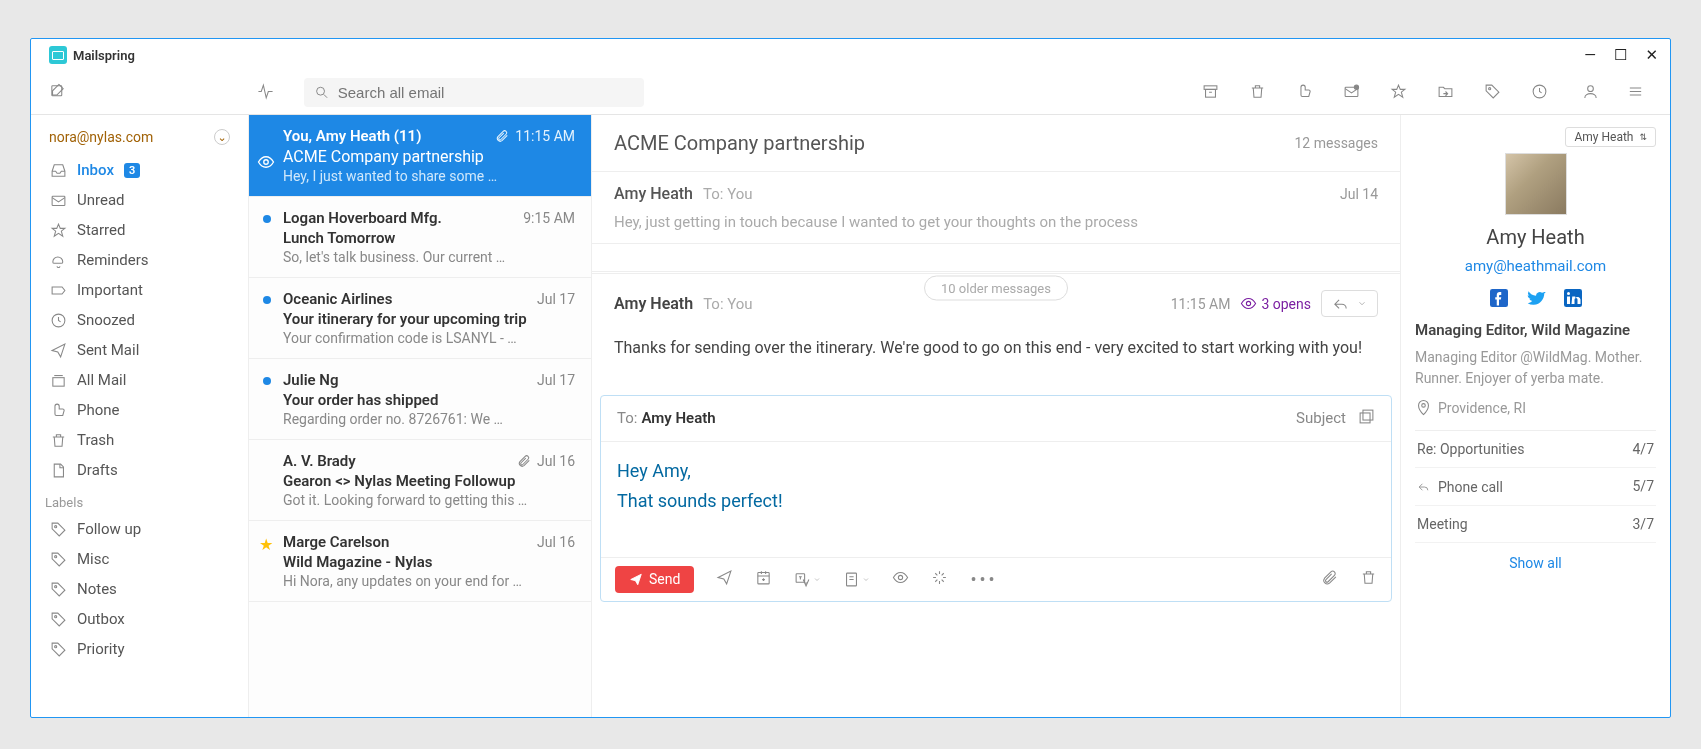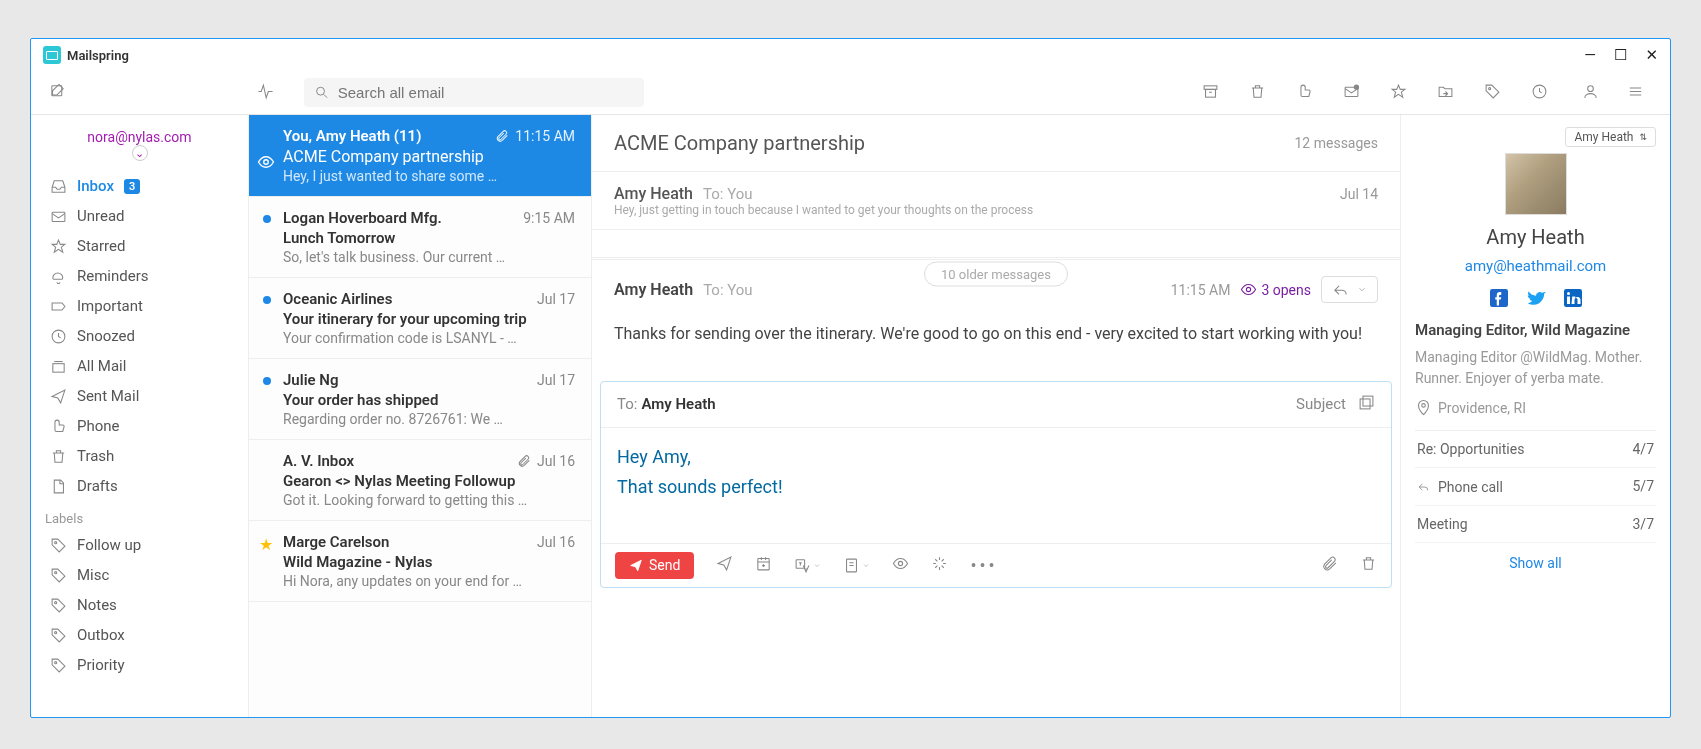--- a/index.html
+++ b/index.html
@@ -1,35 +1,35 @@
 <!DOCTYPE html>
 <html><head>
 <meta charset="utf-8">
 <style>
 * { box-sizing: border-box; margin: 0; padding: 0; }
 body { font-family: -apple-system, BlinkMacSystemFont, "Segoe UI", Roboto, sans-serif; background: #e8e8e8; padding: 38px 30px 0 30px; font-size: 14px; color: #333; }
 .window { background: #fff; border: 1px solid #2196f3; border-radius: 2px; height: 680px; overflow: hidden; display: flex; flex-direction: column; }
-.titlebar { display: flex; align-items: center; justify-content: space-between; padding: 0 12px; height: 32px; }
+.titlebar { display: flex; align-items: center; justify-content: space-between; padding: 0 12px; height: 32px; margin-left: 6px; }
 .titlebar .left { display: flex; align-items: center; gap: 6px; }
 .titlebar .logo { width: 18px; height: 18px; background: #2dc8d6; border-radius: 3px; display: flex; align-items: center; justify-content: center; }
 .titlebar .logo::after { content: ""; width: 10px; height: 7px; border: 1.5px solid #fff; border-radius: 1px; }
 .titlebar .title { font-size: 13px; font-weight: 600; }
 .winctrl { display: flex; gap: 18px; align-items: center; color: #222; }
 .winctrl span { cursor: pointer; font-size: 15px; }
 .toolbar { display: flex; align-items: center; border-bottom: 1px solid #e5e5e5; height: 44px; }
 .toolbar .section-left { width: 218px; display: flex; align-items: center; padding-left: 18px; gap: 18px; color: #888; }
 .toolbar .section-mid { flex: 1; display: flex; align-items: center; padding: 0 8px; gap: 24px; }
 .search { flex: 0 0 340px; display: flex; align-items: center; background: #f5f5f5; border-radius: 4px; padding: 6px 10px; color: #888; gap: 8px; }
 .search input { border: none; background: transparent; outline: none; font-size: 15px; width: 100%; color: #555; }
 .toolbar-icons { display: flex; gap: 30px; margin-left: auto; margin-right: 10px; color: #888; align-items: center; }
 .toolbar-right { display: flex; gap: 28px; margin-right: 18px; color: #888; align-items: center; }
 .icon { width: 17px; height: 17px; display: inline-block; fill: none; stroke: currentColor; stroke-width: 1.5; color: #888; }
 .main { display: flex; flex: 1; overflow: hidden; }
 .sidebar { width: 218px; border-right: 1px solid #eee; padding: 10px 0; overflow-y: auto; }
-.account { display: flex; align-items: center; justify-content: space-between; padding: 4px 18px 10px 18px; color: #a21caf; font-size: 14px; flex-direction: column; }
+.account { display: flex; align-items: center; justify-content: space-between; padding: 4px 18px 10px 18px; color: #a16207; font-size: 14px; }
 .account .chev { font-size: 11px; border: 1px solid #ccc; border-radius: 50%; width: 16px; height: 16px; display: flex; align-items: center; justify-content: center; }
 .nav-item { display: flex; align-items: center; gap: 10px; padding: 6px 18px; color: #555; cursor: pointer; font-size: 15px; }
 .nav-item.active { color: #1e88e5; font-weight: 500; }
 .nav-item .ico { width: 18px; display: flex; justify-content: center; color: #888; }
 .nav-item.active .ico { color: #1e88e5; }
 .badge { background: #1e88e5; color: #fff; font-size: 11px; padding: 1px 5px; border-radius: 3px; font-weight: 600; }
 .labels-hdr { color: #999; font-size: 13px; padding: 10px 14px 4px 14px; }
 .msglist { width: 343px; border-right: 1px solid #eee; overflow-y: auto; background: #fdfdfd; }
 .msg { border-bottom: 1px solid #eee; padding: 12px 16px 12px 34px; position: relative; cursor: pointer; }
 .msg.selected { background: #1e88e5; color: #fff; }
@@ -47,21 +47,21 @@
 .reader { flex: 1; display: flex; flex-direction: column; overflow: hidden; }
 .reader-hdr { display: flex; justify-content: space-between; align-items: center; padding: 16px 22px; }
 .reader-hdr .subject { font-size: 20px; color: #555; }
 .reader-hdr .count { color: #999; font-size: 14px; }
 .thread { border-top: 1px solid #eee; }
 .thread-msg { padding: 12px 22px; border-bottom: 1px solid #eee; }
 .thread-msg .line1 { display: flex; align-items: center; gap: 10px; }
 .thread-msg .from { font-weight: 500; color: #555; font-size: 16px; }
 .thread-msg .to { color: #aaa; font-size: 15px; }
 .thread-msg .date { margin-left: auto; color: #999; font-size: 14px; }
-.thread-msg .prev { color: #aaa; font-size: 12px; margin-top: 0; }
+.thread-msg .prev { color: #aaa; font-size: 15px; margin-top: 10px; }
 .collapsed-bar { position: relative; height: 30px; border-bottom: 3px double #eee; }
 .collapsed-bar .pill { position: absolute; left: 50%; top: 50%; transform: translate(-50%,-50%); background: #fff; border: 1px solid #ddd; border-radius: 14px; padding: 4px 16px; color: #aaa; font-size: 13px; margin-top: 30px; }
 .open-msg { padding: 16px 22px; }
 .open-msg .line1 { display: flex; align-items: center; gap: 10px; }
 .open-msg .meta { margin-left: auto; display: flex; gap: 10px; align-items: center; color: #999; font-size: 14px; }
 .open-msg .opens { color: #7b1fa2; display: flex; gap: 4px; align-items: center; }
 .reply-btn { border: 1px solid #ddd; border-radius: 4px; padding: 4px 10px; display: flex; gap: 8px; color: #666; cursor: pointer; }
 .open-msg .body { padding: 18px 0; color: #444; font-size: 16px; line-height: 1.6; }
 .compose { margin: 0 8px; border: 1px solid #bfdff5; border-radius: 4px; }
 .compose-hdr { display: flex; align-items: center; padding: 12px 16px; border-bottom: 1px solid #eee; color: #888; font-size: 15px; }
@@ -222,33 +222,33 @@
               <svg class="icon" viewBox="0 0 24 24">
                 <circle cx="12" cy="12" r="9"></circle>
                 <path d="M12 7v5l3 2"></path>
               </svg>
             </span>
             <span>Snoozed</span>
           </div>
           <div class="nav-item">
             <span class="ico">
               <svg class="icon" viewBox="0 0 24 24">
+                <path d="M3 12l18-9-6 18-4-7z"></path>
+              </svg>
+            </span>
+            <span>Sent Mail</span>
+          </div>
+          <div class="nav-item">
+            <span class="ico">
+              <svg class="icon" viewBox="0 0 24 24">
                 <rect x="4" y="8" width="16" height="12"></rect>
                 <path d="M6 5h12"></path>
               </svg>
             </span>
             <span>All Mail</span>
-          </div>
-          <div class="nav-item">
-            <span class="ico">
-              <svg class="icon" viewBox="0 0 24 24">
-                <path d="M3 12l18-9-6 18-4-7z"></path>
-              </svg>
-            </span>
-            <span>Sent Mail</span>
           </div>
           <div class="nav-item">
             <span class="ico">
               <svg class="icon" viewBox="0 0 24 24">
                 <path d="M7 14V6a3 3 0 016 0v4h5a2 2 0 012 2l-2 7H9a2 2 0 01-2-2z"></path>
               </svg>
             </span>
             <span>Phone</span>
           </div>
           <div class="nav-item">
@@ -358,21 +358,21 @@
           <span class="dot"></span>
           <div class="row1">
             <span class="from">Julie Ng</span>
             <span class="time">Jul 17</span>
           </div>
     <div class="subject">Your order has shipped</div>
     <div class="preview">Regarding order no. 8726761: We …</div>
         </div>
         <div class="msg">
           <div class="row1">
-            <span class="from">A. V. Inbox</span>
+            <span class="from">A. V. Brady</span>
             <span class="time"><svg width="14" height="14" viewBox="0 0 24 24" fill="none" stroke="currentColor" stroke-width="1.8">
                 <path d="M21 11l-9 9a5 5 0 01-7-7l9-9a3.5 3.5 0 015 5l-9 9a2 2 0 01-3-3l8-8"></path>
               </svg>Jul 16</span>
           </div>
     <div class="subject">Gearon &lt;&gt; Nylas Meeting Followup</div>
     <div class="preview">Got it. Looking forward to getting this …</div>
         </div>
         <div class="msg">
           <span class="star">★</span>
           <div class="row1">

